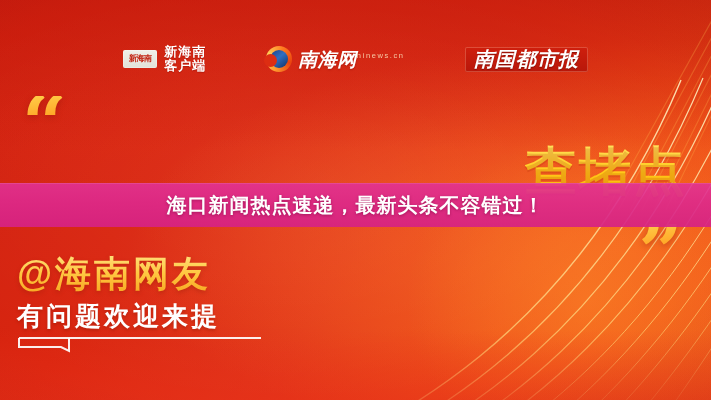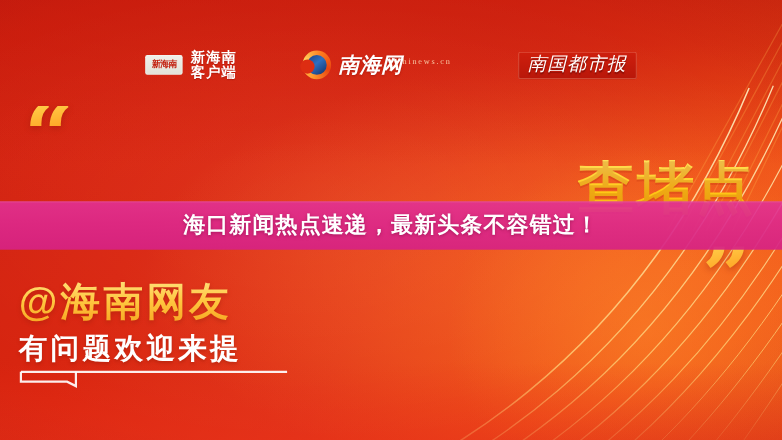--- a/index.html
+++ b/index.html
@@ -93,33 +93,33 @@
     background:#dd2d12;
   }
   .nhw-words{display:flex;align-items:flex-start;}
   .nhw-cn{
     font-size:19px;line-height:19px;font-weight:700;color:#fff;
     letter-spacing:.5px;font-style:italic;
     text-shadow:0 1px 2px rgba(130,10,5,.45);
   }
   .nhw-en{
     font-size:7.5px;line-height:9px;letter-spacing:1.6px;color:#f7c9a5;
-    font-family:Liberation Serif, serif;
+    font-family:Liberation Sans, sans-serif;
     margin-top:1px;
   }
 
   
   .logo-ngdsb{
     padding:3px 9px;border-radius:2px;
     background:linear-gradient(180deg,#cf1f0d 0%,#b8170a 100%);
     box-shadow:0 0 0 1px rgba(255,190,160,.30) inset;
   }
   .ngdsb-words{
     font-family:"DejaVu Serif","Liberation Serif",serif;
-    font-size:17px;line-height:19px;font-weight:400;color:#fff;
+    font-size:20px;line-height:19px;font-weight:700;color:#fff;
     letter-spacing:1px;font-style:italic;
     text-shadow:0 1px 1px rgba(90,6,3,.55);
   }
 
   
   .qmark{
     position:absolute;z-index:5;
     font-family:"DejaVu Serif","Liberation Serif",serif;
     font-weight:700;
     line-height:.72;

